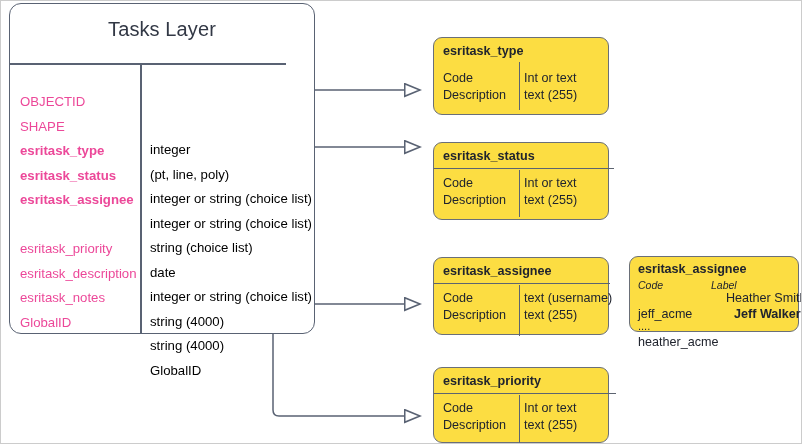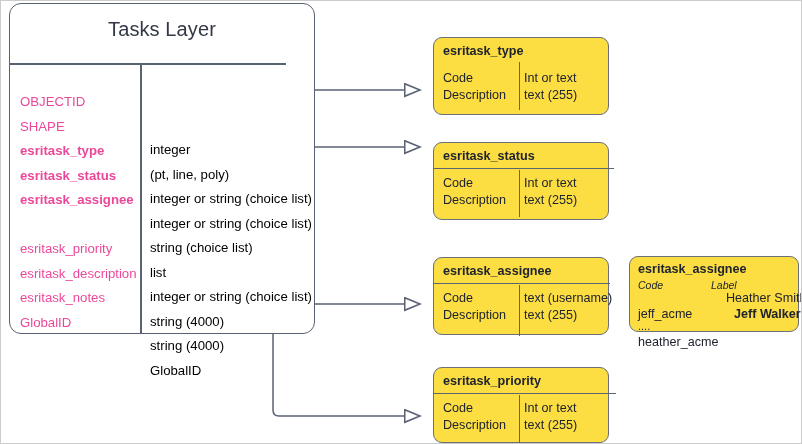--- a/index.html
+++ b/index.html
@@ -215,21 +215,21 @@
         </div>
         <div class="field-row bold" style="top: 103.5px;">
           <div class="field-name">esritask_status</div>
           <div class="field-type">integer or string (choice list)</div>
         </div>
         <div class="field-row bold" style="top: 128px;">
           <div class="field-name">esritask_assignee</div>
           <div class="field-type">string (choice list)</div>
         </div>
         <div class="field-row" style="top: 152.5px;">
-          <div class="field-type">list</div>
+          <div class="field-type">date</div>
         </div>
         <div class="field-row" style="top: 177px;">
           <div class="field-name">esritask_priority</div>
           <div class="field-type">integer or string (choice list)</div>
         </div>
         <div class="field-row" style="top: 201.5px;">
           <div class="field-name">esritask_description</div>
           <div class="field-type">string (4000)</div>
         </div>
         <div class="field-row" style="top: 226px;">

